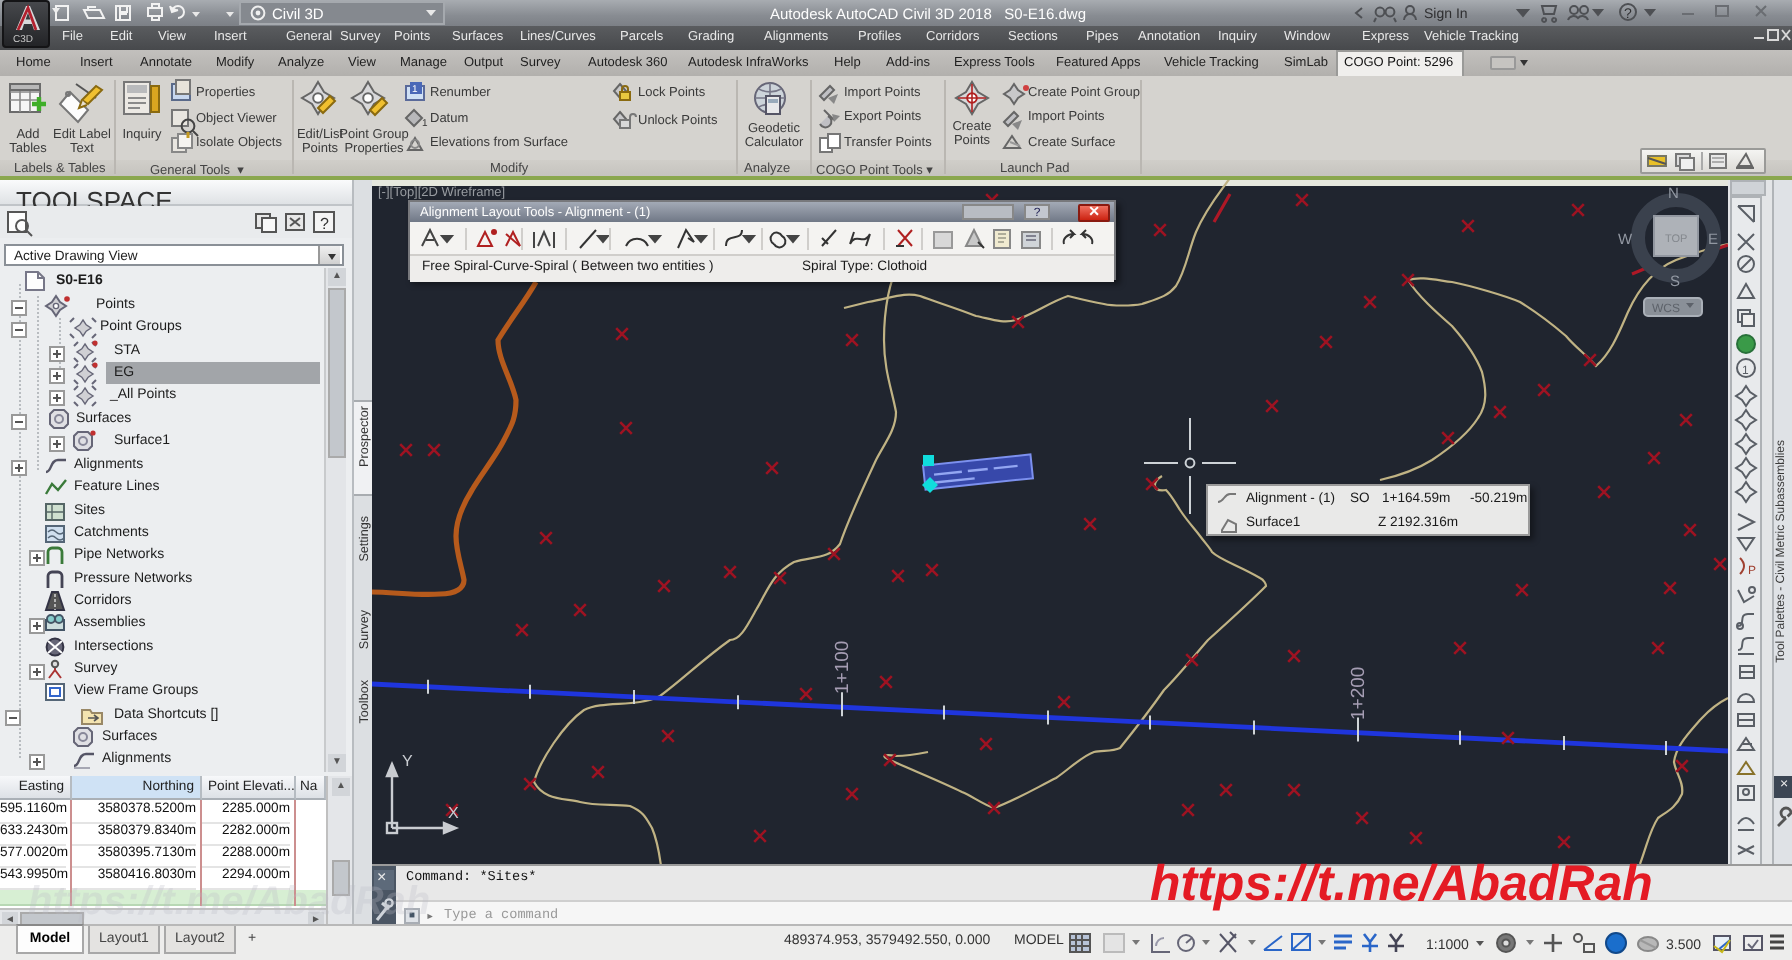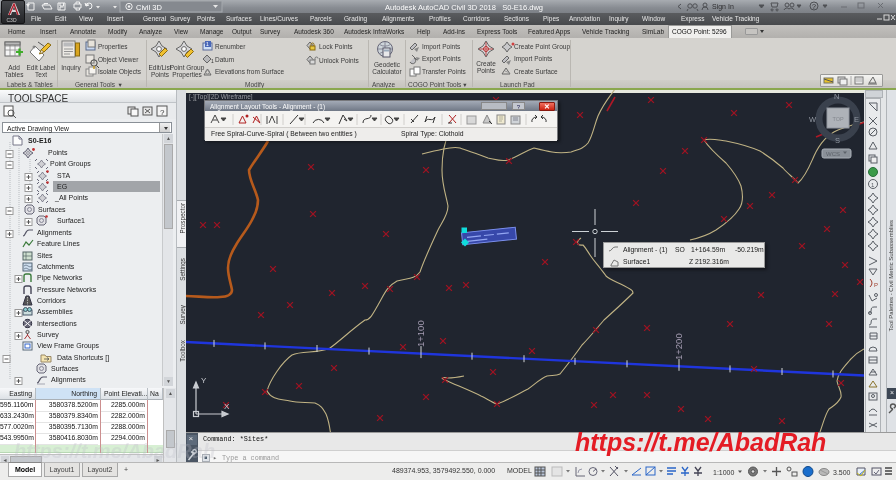--- a/index.html
+++ b/index.html
@@ -12,21 +12,21 @@
 #tabrow{left:0;top:25px;width:896px;height:13px;background:linear-gradient(#c2c0bd,#b2b0ad);font-size:6.5px;color:#222;}
 .rtab{position:absolute;top:3px;color:#1f1f1f;}
 #ribbon{left:0;top:38px;width:896px;height:42px;background:#d5d3cf;font-size:6.5px;color:#3a3a3a;}
 #grouplabels{left:0;top:80px;width:896px;height:9px;background:linear-gradient(#d0cec9,#c4c2bd);font-size:6.5px;color:#444;}
 .glabel{position:absolute;top:1px;}
 #greenline{left:0;top:88px;width:896px;height:2px;background:#8aa74e;}
 .vsep{position:absolute;top:40px;width:1px;height:47px;background:#bab7b2;}
 .ribtxt{position:absolute;color:#3a3a3a;}
 
 #toolspace{left:0;top:90px;width:186px;height:372px;background:#eceef0;border-right:1px solid #9aa0a6;}
-#tshead{position:absolute;left:0;top:0;width:218px;height:13px;background:linear-gradient(#fafbfc,#dfe2e5);border-bottom:1px solid #c0c4c8;color:#333;font-size:10px;}
+#tshead{position:absolute;left:0;top:0;width:218px;height:13px;background:linear-gradient(#fafbfc,#dfe2e5);border-bottom:1px solid #c0c4c8;color:#333;font-size:13px;}
 #tstools{position:absolute;left:0;top:13px;width:176px;height:16px;background:#e9ebed;}
 #tscombo{position:absolute;left:2px;top:32px;width:170px;height:11px;background:#fff;border:1px solid #8a9097;font-size:6.8px;color:#222;}
 #tree{position:absolute;left:0;top:44px;width:162px;height:252px;font-size:7px;color:#1c1c1c;}
 .trow{position:absolute;left:0;height:11px;white-space:nowrap;}
 #treescroll{position:absolute;left:162px;top:44px;width:11px;height:252px;background:#e3e5e8;border-left:1px solid #c8cacc;}
 #sidetabs{position:absolute;left:176px;top:0px;width:10px;height:372px;background:#dcdfe2;border-left:1px solid #b8bcc0;}
 .vtext{position:absolute;writing-mode:vertical-rl;transform:rotate(180deg);font-size:6.3px;color:#333;}
 
 #ptable{position:absolute;left:0;top:298px;width:176px;height:76px;background:#fff;font-size:6.8px;}
 .th{position:absolute;top:0;height:12px;white-space:nowrap;overflow:hidden;background:linear-gradient(#f7f8fa,#dde1e6);border-right:1px solid #b6bcc2;border-bottom:1px solid #aab0b6;color:#222;}

